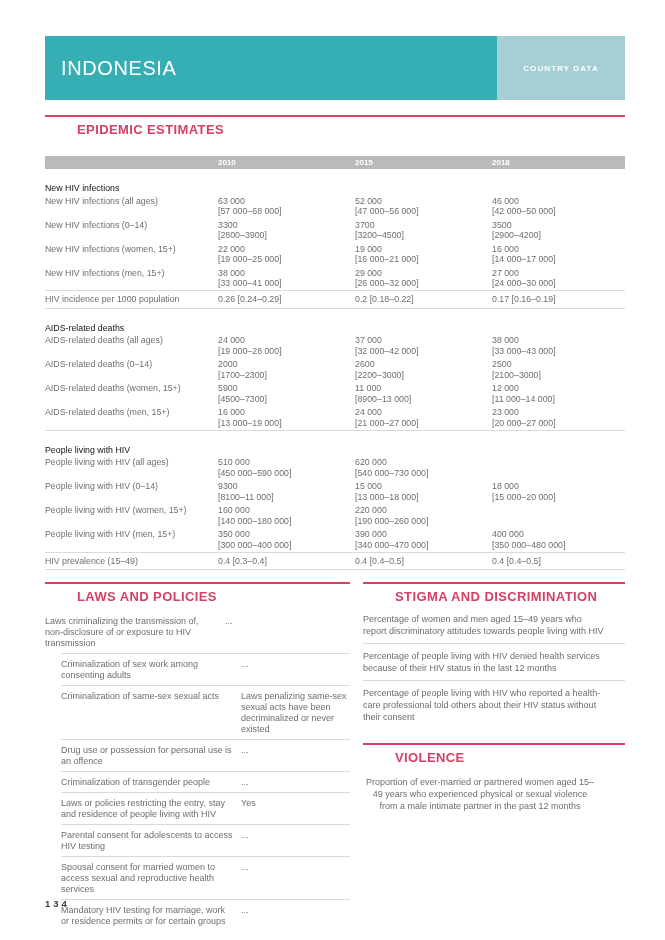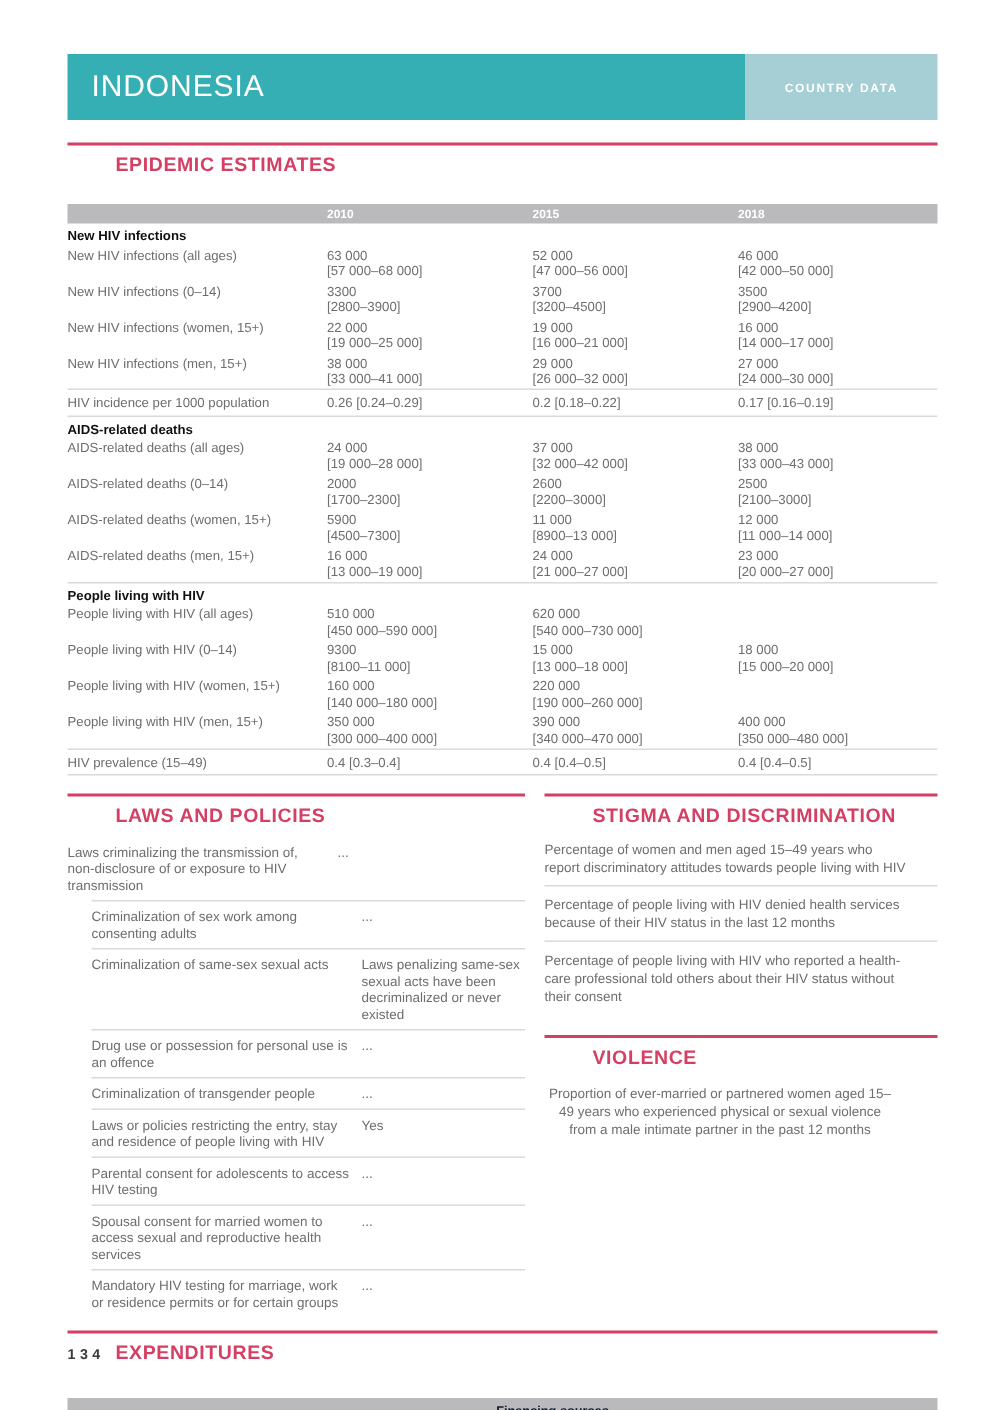--- a/index.html
+++ b/index.html
@@ -13,21 +13,21 @@
   }
   *{box-sizing:border-box;margin:0;padding:0;}
   html,body{background:#ffffff;}
   body{
     width:665px;height:940px;position:relative;overflow:hidden;
     font-family:"Liberation Sans",sans-serif;color:var(--tdark);
   }
   .content{position:absolute;left:45px;top:36px;width:580px;}
 
   
-  .header-bar{display:flex;height:44px;width:100%;}
+  .header-bar{display:flex;height:64px;width:100%;}
   .header-main{
     flex:1;background:var(--teal);color:#fff;display:flex;align-items:center;
     padding-left:16px;font-size:20px;letter-spacing:0.6px;font-weight:400;
   }
   .header-tag{
     width:128px;background:var(--teal-light);color:#fff;display:flex;
     align-items:center;justify-content:center;font-size:8px;font-weight:bold;
     letter-spacing:1.1px;
   }
 
@@ -40,21 +40,21 @@
     padding-left:32px;
   }
 
   
   .epi-grid-row{display:grid;grid-template-columns:173px 137px 137px 133px;}
   .epi-head{
     background:var(--band);color:#fff;font-weight:bold;font-size:8px;
     height:13px;line-height:13px;margin-top:19px;
   }
   .epi-section-header{
-    font-weight:bold;color:#111;font-size:8.8px;padding:3px 0 1px 0;
+    font-weight:normal;color:#111;font-size:8.8px;padding:14px 0 1px 0;
   }
   .epi-row{
     font-size:8.8px;color:var(--tgray);line-height:10.5px;padding:1.5px 0;
   }
   .epi-row .val-main{white-space:nowrap;}
   .epi-row .val-range{white-space:nowrap;}
   .epi-row.single{padding:3px 0;}
   .line-top{border-top:1px solid var(--line);}
   .line-bottom{border-bottom:1px solid var(--line);}
 

